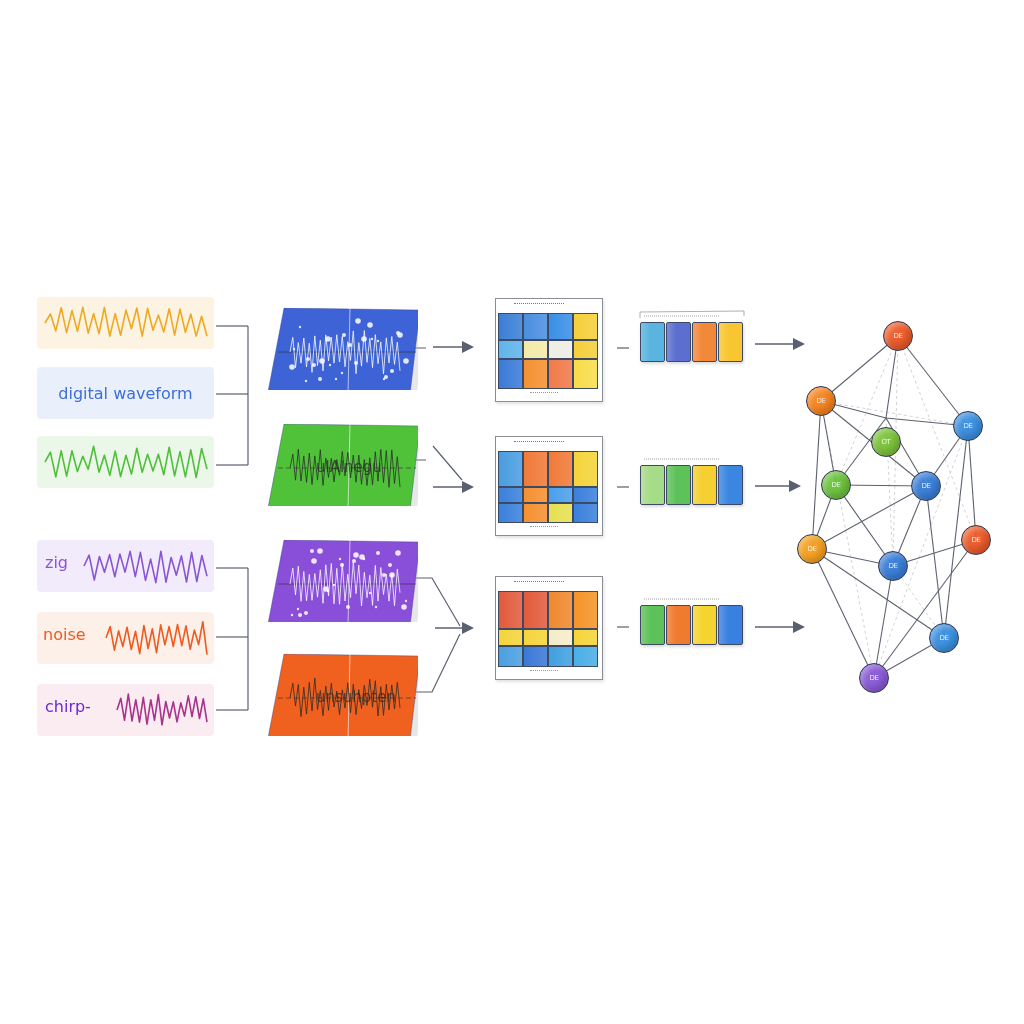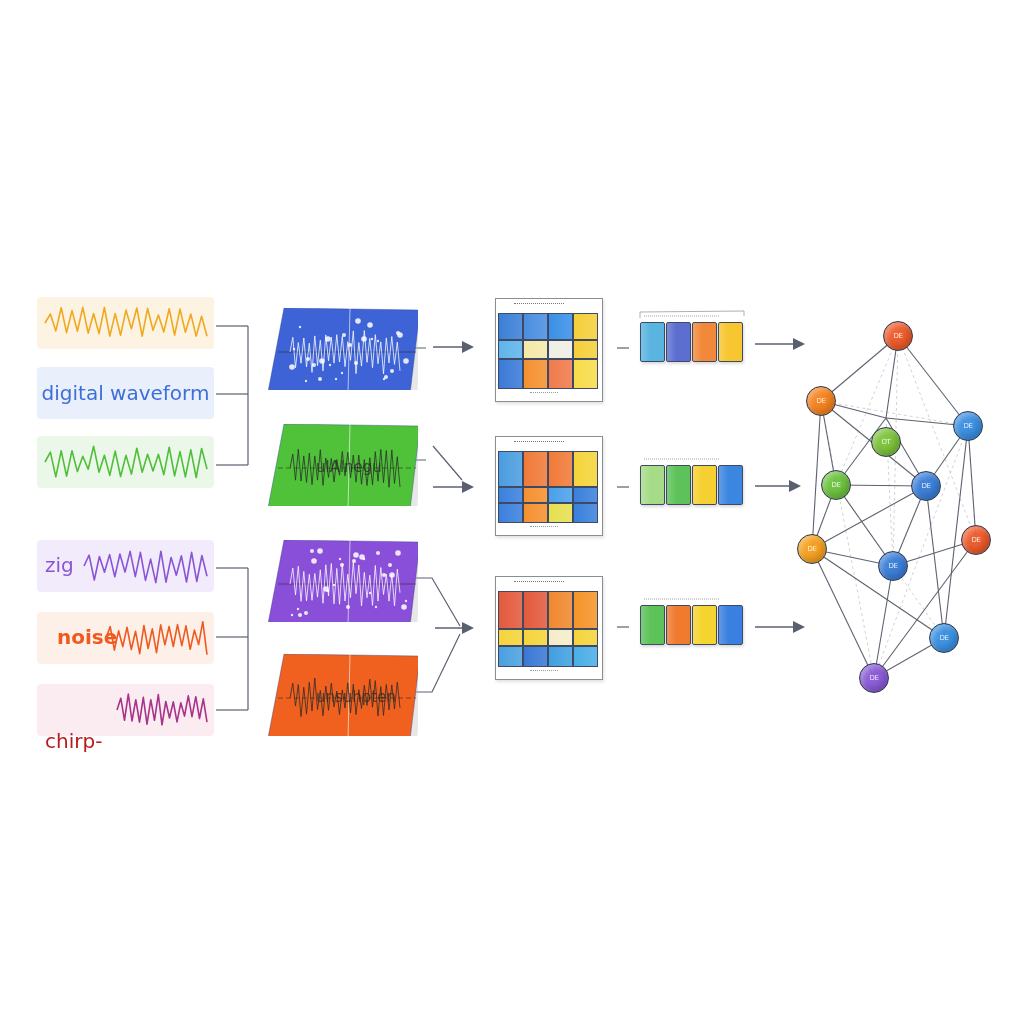--- a/index.html
+++ b/index.html
@@ -5,21 +5,21 @@
   html, body { margin: 0; padding: 0; }
   body {
     width: 1024px; height: 1024px; background: #ffffff; position: relative; overflow: hidden;
     font-family: "DejaVu Sans", sans-serif;
   }
   .abs { position: absolute; }
   .src-box {
     position: absolute; left: 37px; width: 177px; height: 52px; border-radius: 4px;
     display: flex; align-items: center; justify-content: center; box-sizing: border-box;
   }
-  .src-label { font-size: 20px; white-space: nowrap; }
+  .src-label { font-size: 16px; white-space: nowrap; }
   .src-wave { position: absolute; left: 0; top: 0; }
   .para {
     position: absolute; width: 150px; height: 82px;
   }
   .mat {
     position: absolute; width: 108px; border: 1.5px solid #8a8d96; background: #fff; box-sizing: border-box;
     box-shadow: 1px 2px 3px rgba(0,0,0,0.12);
   }
   .mat-caption { position: absolute; left: 18px; top: 4px; height: 3px; width: 50px; border-top: 1px dotted #777; }
   .mat-foot { position: absolute; left: 34px; bottom: 6px; height: 2px; width: 28px; border-top: 1px dotted #999; }
@@ -88,27 +88,27 @@
     <div class="src-box" style="top: 540px; background: rgb(241, 235, 251);">
       <svg width="177" height="52" class="src-wave">
         <path d="M47,26 L52.1,15.1 L57.3,40.0 L62.4,16.5 L67.5,32.3 L72.6,14.6 L77.8,36.8 L82.9,14.0 L88.0,32.1 L93.1,11.4 L98.3,36.7 L103.4,12.3 L108.5,40.4 L113.6,19.1 L118.8,42.6 L123.9,11.2 L129.0,42.2 L134.1,17.5 L139.3,35.3 L144.4,15.8 L149.5,42.0 L154.6,12.4 L159.8,41.5 L164.9,15.5 L170.0,36.2" fill="none" stroke="#8a55d4" stroke-width="1.6" stroke-linejoin="round"></path>
       </svg>
       <span class="src-label" style="color: rgb(138, 85, 212); position: absolute; left: 8px; top: 13px;">zig</span>
     </div>
     <div class="src-box" style="top: 612px; background: rgb(253, 240, 233);">
       <svg width="177" height="52" class="src-wave">
         <path d="M69,26 L73.2,14.6 L77.4,38.1 L81.6,18.8 L85.8,34.6 L90.0,15.2 L94.3,37.5 L98.5,19.2 L102.7,41.7 L106.9,13.5 L111.1,36.5 L115.3,16.9 L119.5,40.6 L123.7,12.8 L127.9,32.8 L132.1,14.5 L136.3,34.5 L140.5,12.6 L144.8,33.7 L149.0,13.9 L153.2,37.3 L157.4,18.1 L161.6,32.5 L165.8,9.7 L170.0,42.7" fill="none" stroke="#ee5a1f" stroke-width="1.6" stroke-linejoin="round"></path>
       </svg>
-      <span class="src-label" style="color: rgb(238, 90, 31); position: absolute; left: 20px; top: 13px; font-weight: bold;">noise</span>
+      <span class="src-label" style="color: rgb(238, 90, 31); position: absolute; left: 6px; top: 13px;">noise</span>
     </div>
     <div class="src-box" style="top: 684px; background: rgb(250, 236, 241);">
       <svg width="177" height="52" class="src-wave">
         <path d="M80,26 L83.8,14.2 L87.5,36.3 L91.3,10.0 L95.0,37.0 L98.8,15.7 L102.5,38.2 L106.3,13.3 L110.0,40.1 L113.8,15.7 L117.5,36.3 L121.3,10.5 L125.0,40.8 L128.8,17.5 L132.5,34.0 L136.3,17.9 L140.0,37.9 L143.8,18.8 L147.5,32.1 L151.3,11.9 L155.0,32.7 L158.8,12.7 L162.5,34.5 L166.3,14.9 L170.0,38.1" fill="none" stroke="#a8338a" stroke-width="1.6" stroke-linejoin="round"></path>
       </svg>
-      <span class="src-label" style="color: #b91c1c; position: absolute; left: 8px; top: 13px; margin-top: 32px;">chirp-</span>
+      <span class="src-label" style="color: #6d28d9; position: absolute; left: 8px; top: 13px;">chirp-</span>
     </div>
   </div>
 <div id="paras">
     <svg width="160" height="92" class="para" style="left: 268px; top: 308px;">
       <polygon points="3,88 149,90 154,6 19,4" fill="#bbbbbb" opacity="0.35"></polygon>
       <polygon points="0,84 142,86 152,2 16,0" fill="#3e63d6" stroke="#2c3f8a" stroke-opacity="0.4" stroke-width="1"></polygon>
       <line x1="10" y1="44" x2="148" y2="44" stroke="#2a2a2a" stroke-width="0.8" stroke-dasharray="none" opacity="0.7"></line>
       <line x1="82" y1="0" x2="80" y2="86" stroke="#ffffff" stroke-width="1" opacity="0.6"></line>
       <path d="M22,44 L24.8,29.3 L27.5,59.7 L30.3,34.6 L33.0,55.2 L35.8,30.0 L38.5,58.9 L41.3,35.2 L44.0,64.3 L46.8,27.9 L49.5,57.6 L52.3,32.2 L55.0,62.9 L57.8,26.9 L60.5,52.8 L63.3,29.2 L66.0,55.1 L68.8,26.7 L71.5,54.0 L74.3,28.3 L77.0,58.7 L79.8,33.8 L82.5,52.4 L85.3,22.9 L88.0,65.6 L90.8,34.6 L93.5,58.1 L96.3,22.6 L99.0,54.4 L101.8,30.3 L104.5,59.6 L107.3,26.7 L110.0,55.7 L112.8,33.9 L115.5,65.8 L118.3,29.9 L121.0,55.0 L123.8,28.5 L126.5,56.4 L129.3,34.1 L132.0,62.8" fill="none" stroke="#ffffff" stroke-width="0.9" opacity="0.85"></path>
       <circle cx="62" cy="57" r="1.2" fill="#ffffff" opacity="0.85"></circle>

